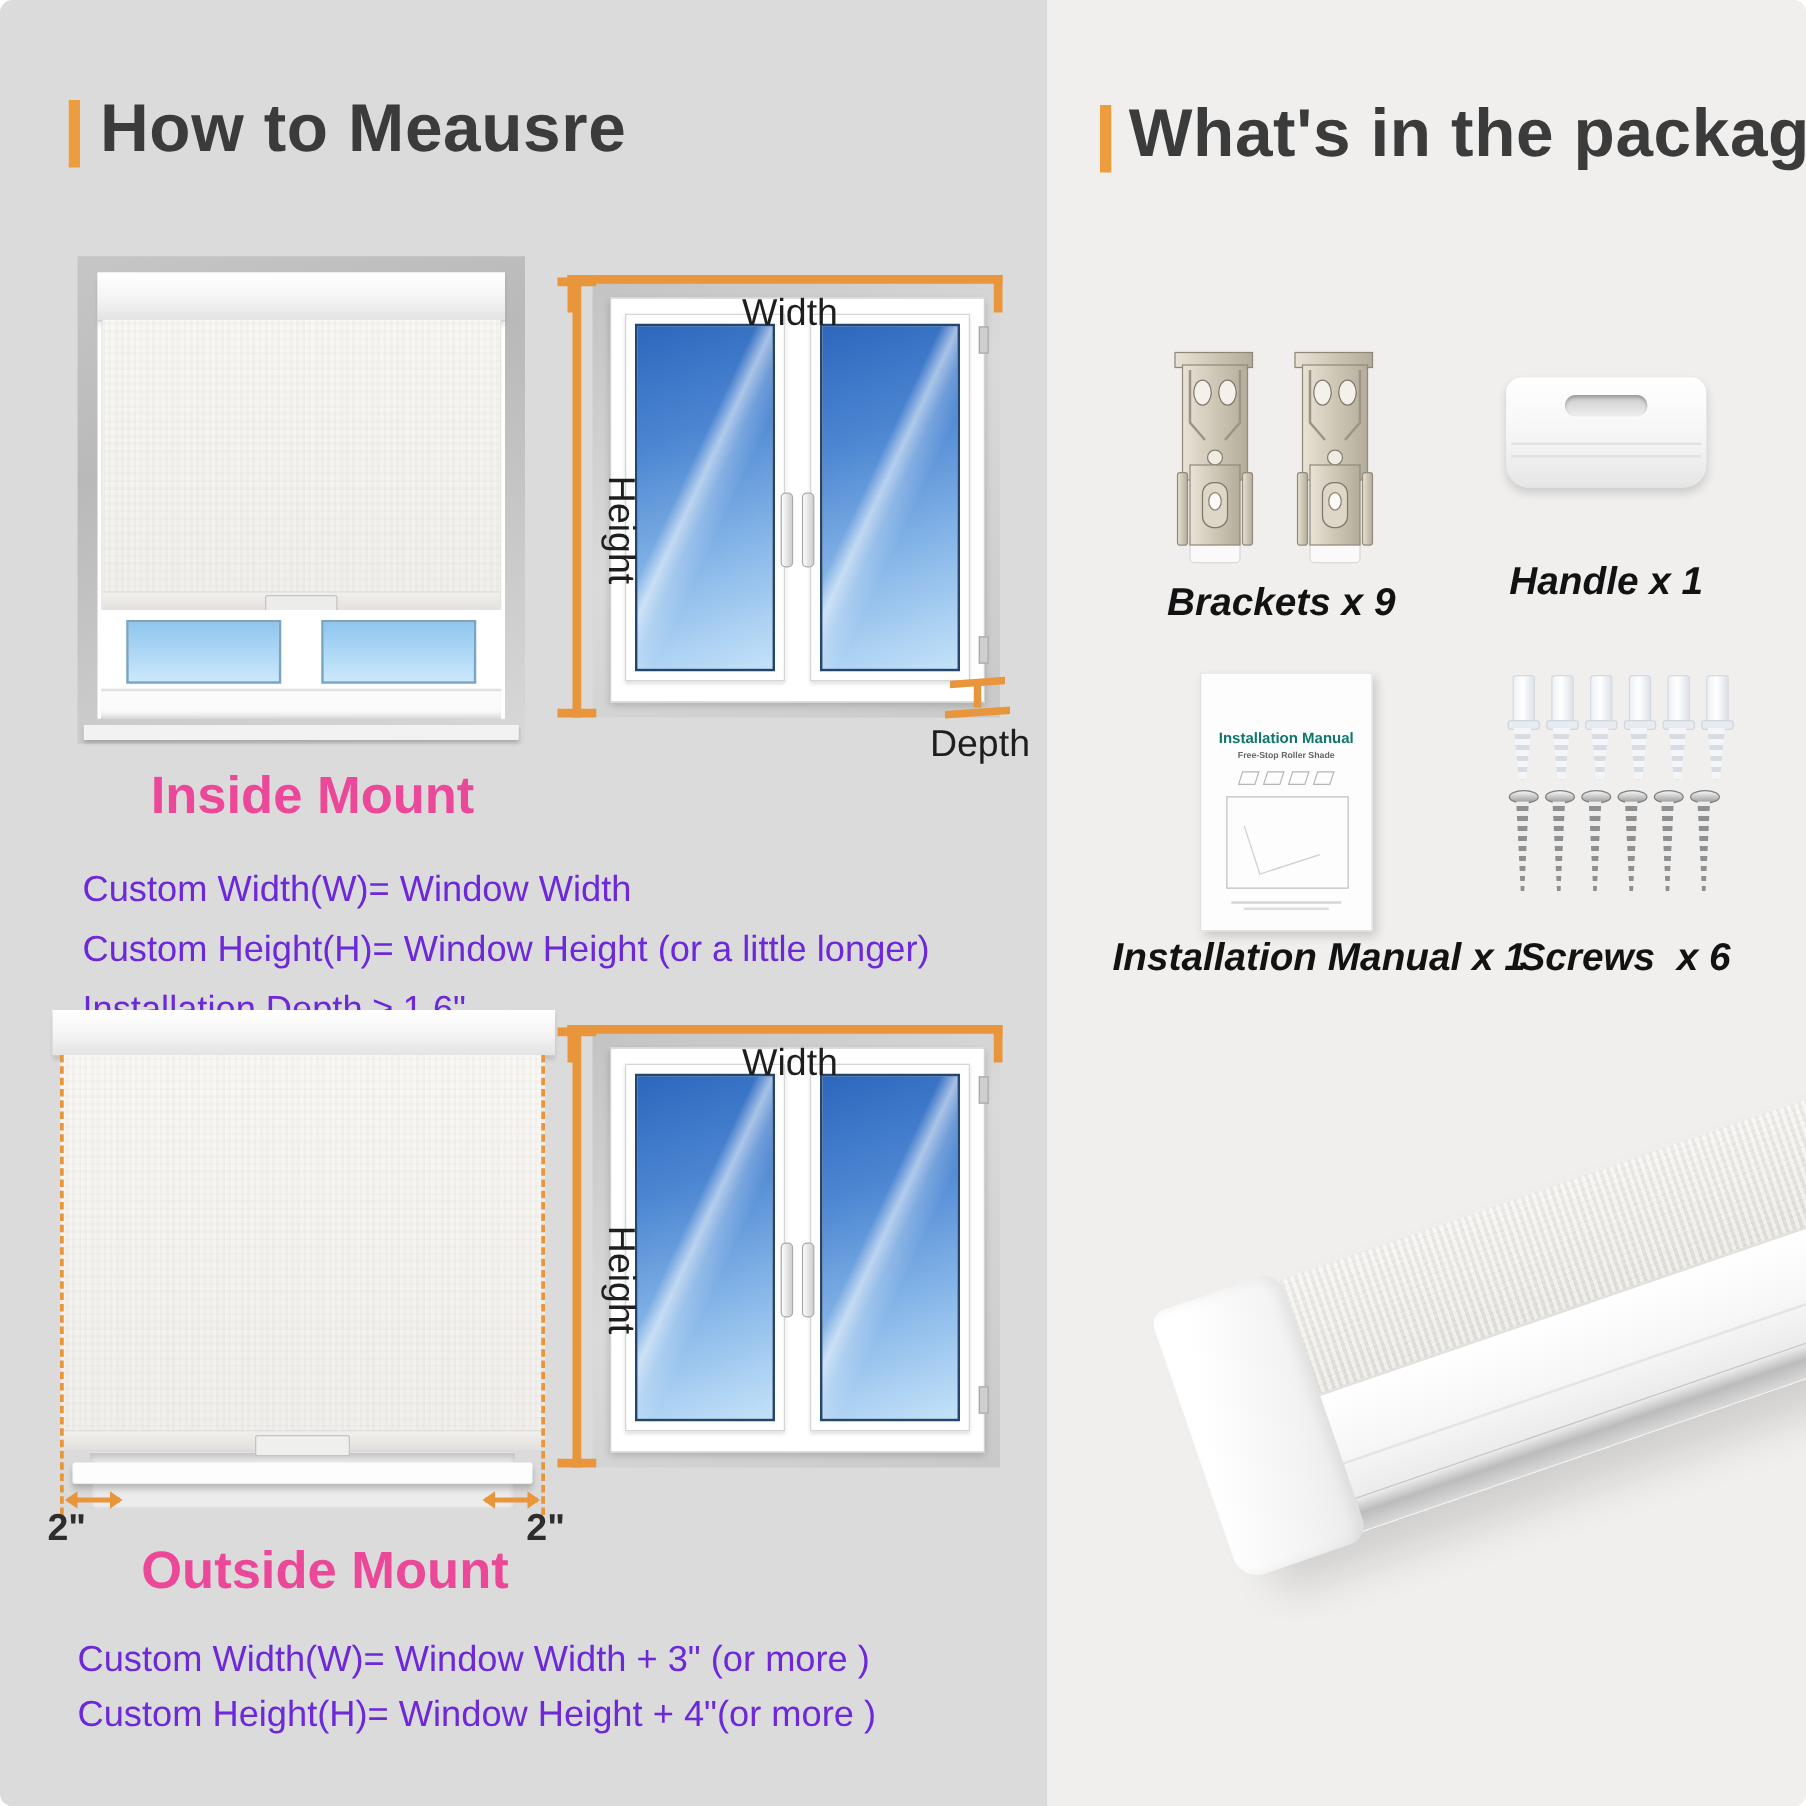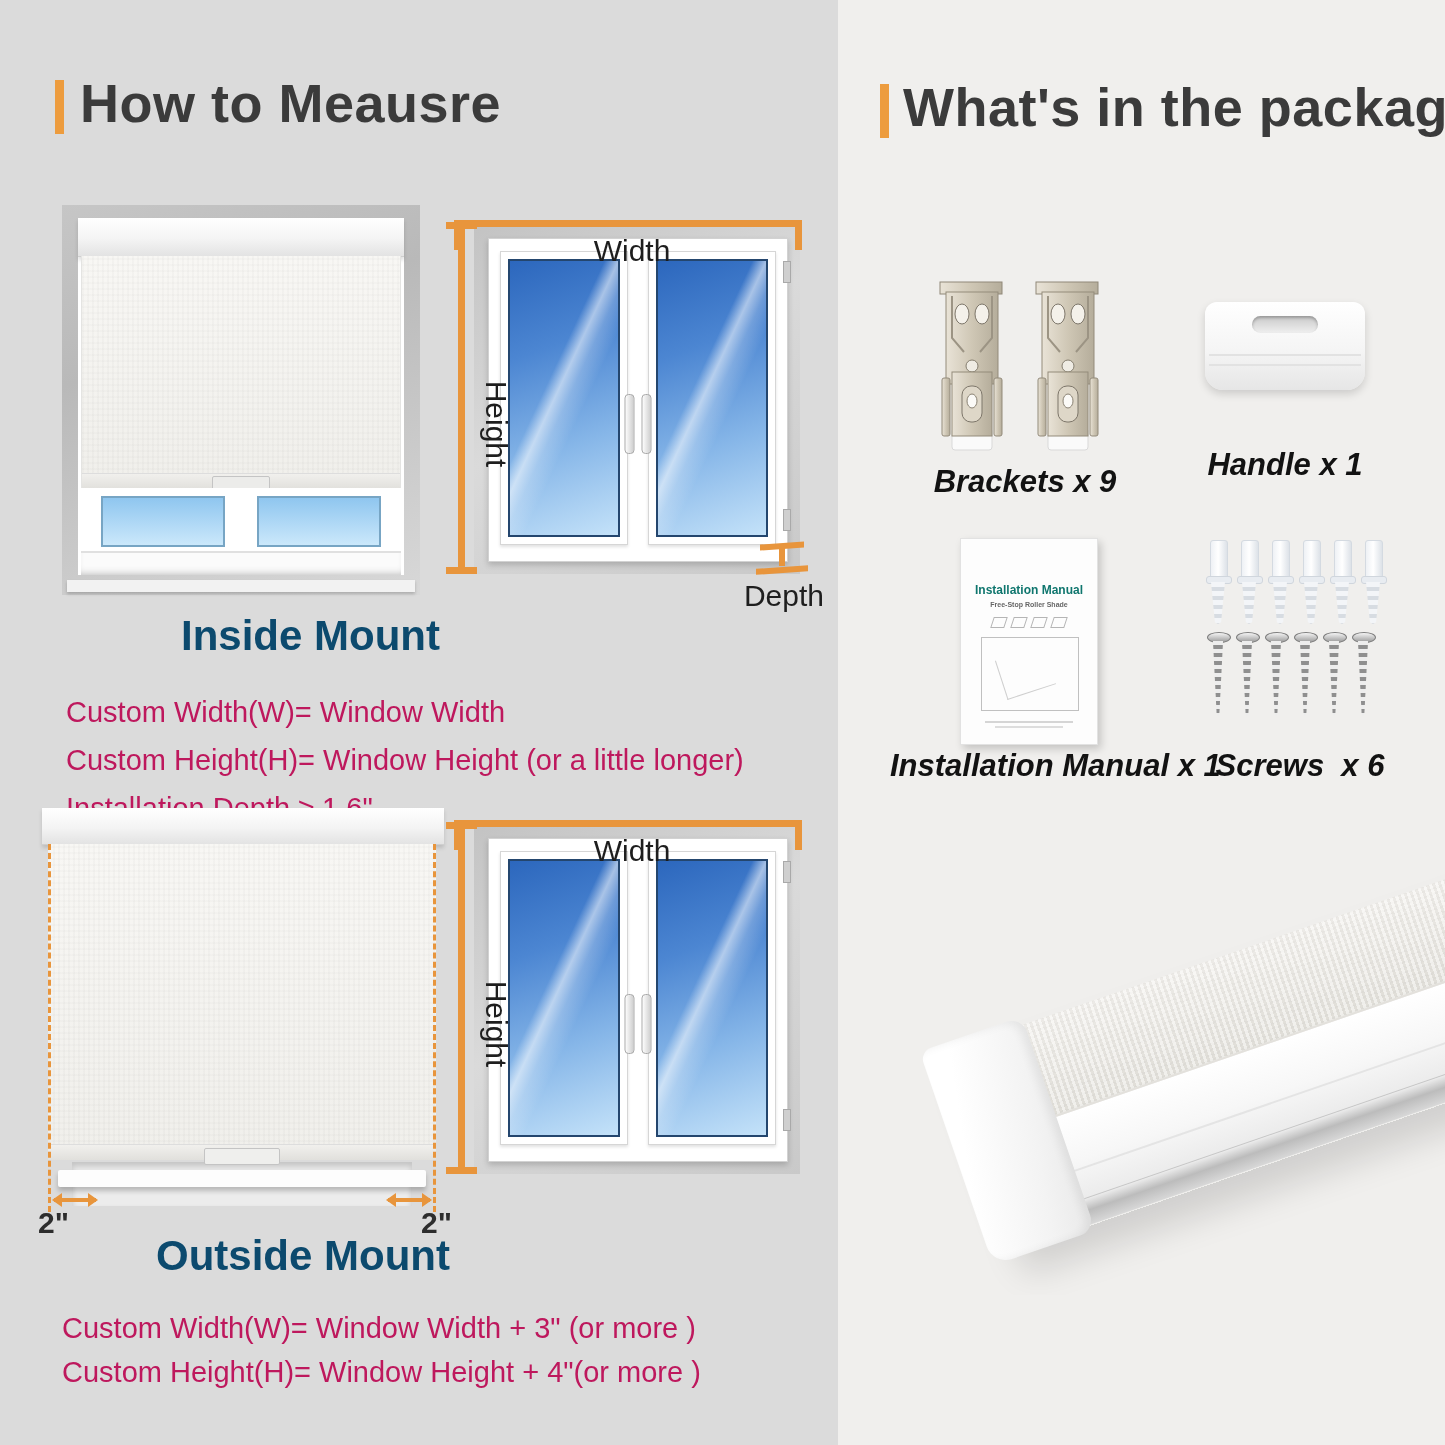--- a/index.html
+++ b/index.html
@@ -1,30 +1,30 @@
 <!DOCTYPE html>
 <html><head>
 <meta charset="utf-8">
 <style>
   html,body{margin:0;padding:0;background:#fff;}
   #canvas{position:relative;width:1445px;height:1445px;overflow:hidden;
-          font-family:"Liberation Sans",sans-serif;color:#3a3a3a;}
+          font-family:"Liberation Sans",sans-serif;color:#3a3a3a;border-radius:10px;}
   .abs{position:absolute;}
 
   
   .bg-left{left:0;top:0;width:838px;height:1445px;background:#dbdbdb;}
   .bg-right{left:838px;top:0;width:607px;height:1445px;background:#f0efed;}
 
   
   .accent-bar{width:9px;height:54px;background:#ED9C3E;}
   .sec-title{font-size:54px;font-weight:bold;color:#3b3b3b;letter-spacing:0.5px;white-space:nowrap;}
 
   
-  .mount-heading{width:380px;text-align:right;font-size:42px;font-weight:bold;color:#0c4a6e;}
-  .spec{font-size:29px;color:#be185d;}
+  .mount-heading{width:380px;text-align:center;font-size:42px;font-weight:bold;color:#ec4899;}
+  .spec{font-size:29px;color:#6d28d9;}
   .spec div{height:48px;line-height:48px;white-space:nowrap;}
   .spec.tight div{height:44px;line-height:44px;}
 
   
   .mwin{width:360px;height:385px;}
   .m-recess{position:absolute;left:22px;top:14px;width:326px;height:348px;
             background:linear-gradient(150deg,#c3c3c3,#dadada 45%,#c9c9c9);}
   .m-window{position:absolute;left:36px;top:26px;width:298px;height:322px;background:#fff;
             border:1px solid #d2d2d2;box-shadow:0 3px 6px rgba(0,0,0,.18);}
   .sash{position:absolute;top:12px;bottom:16px;width:calc(50% - 23px);background:#fff;

